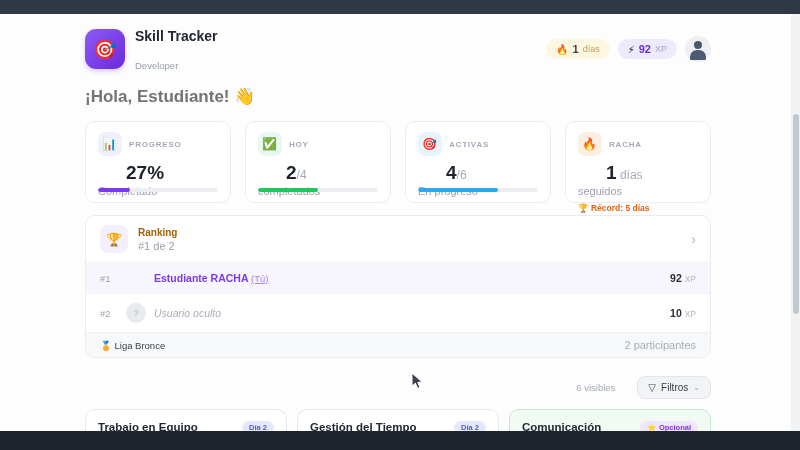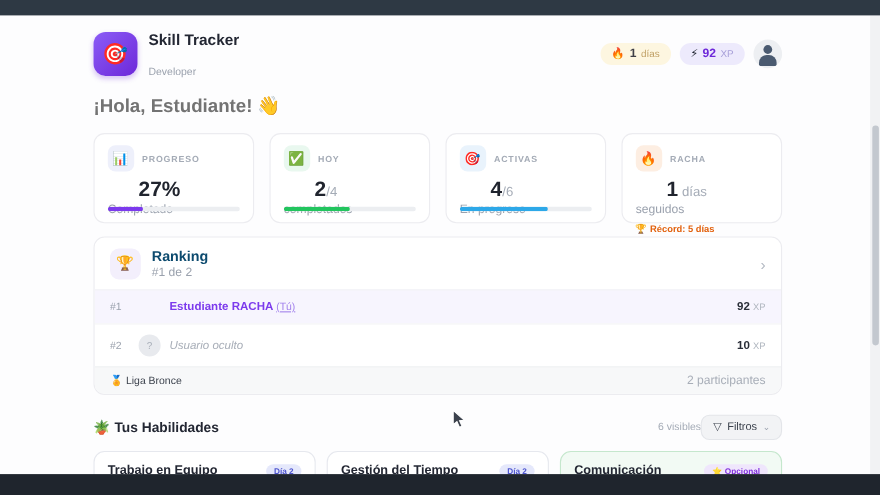--- a/index.html
+++ b/index.html
@@ -58,39 +58,39 @@
   .stat-caption { font-size:11px; color:#9aa1ad; margin-top:3px; }
   .track { position:absolute; left:12px; right:12px; bottom:10px; height:4px; background:#eceef1; border-radius:2px; overflow:hidden; }
   .fill { height:100%; border-radius:2px; }
   .record { font-size:8.5px; font-weight:bold; color:#e2620f; margin-top:6px; }
 
   
   .ranking { margin-top:12px; background:#fff; border:1px solid #ececf0; border-radius:10px; overflow:hidden; }
   .rank-head { display:flex; align-items:center; padding:9px 14px; }
   .rank-ico { width:28px; height:28px; border-radius:8px; background:#f3effc; display:flex; align-items:center; justify-content:center; font-size:13px; }
   .rank-titles { margin-left:10px; }
-  .rank-title { font-size:13px; font-weight:bold; color:#0c4a6e; }
+  .rank-title { font-size:10px; font-weight:bold; color:#a16207; }
   .rank-sub { font-size:11px; color:#9aa1ad; margin-top:2px; }
   .chev { margin-left:auto; color:#b4bac3; font-size:14px; }
   .rank-row { display:flex; align-items:center; padding:9px 14px; font-size:10.5px; border-top:1px solid #f3f3f6; }
   .rank-row.hl { background:#f7f5fe; }
   .rank-num { color:#9aa1ad; font-size:9.5px; width:26px; }
   .qmark { width:20px; height:20px; border-radius:50%; background:#e8eaee; color:#aab0ba; font-size:9px; display:flex; align-items:center; justify-content:center; margin-right:8px; }
   .rname-hl { color:#7c3aed; font-weight:bold; margin-left:28px; }
   .rname-hl .tu { font-weight:normal; color:#a383ec; font-size:9.5px;text-decoration:underline; }
   .rname-muted { color:#a8aeb8; font-style:italic; }
   .rxp { margin-left:auto; font-weight:bold; color:#2a2e38; font-size:10.5px; }
   .rxp .u { font-weight:normal; color:#b0b6bf; font-size:8.5px; }
   .rank-foot { display:flex; align-items:center; background:#f7f8f9; padding:6px 14px; font-size:9.5px; color:#3c424d; border-top:1px solid #f0f1f3; }
   .rank-foot .parts { margin-left:auto; color:#a8aeb8; font-size:11px; }
 
   
   .skills-head { display:flex; align-items:center; margin-top:18px; }
   .skills-title { font-size:12.5px; font-weight:bold; color:#232733; }
-  .skills-right { margin-left:auto; display:flex; align-items:center; gap:0; }
+  .skills-right { margin-left:auto; display:flex; align-items:center; gap:22px; }
   .visible-count { font-size:9.5px; color:#a4abb6; }
   .filter-btn { display:flex; align-items:center; gap:5px; background:#f2f3f5; border:1px solid #e3e5e9; border-radius:8px; padding:5px 10px; font-size:10px; color:#3c424d; }
   .filter-btn .cv { color:#9aa1ad; font-size:8px; }
 
   .skill-cards { display:flex; gap:10px; margin-top:10px; }
   .skillcard { width:202px; height:62px; background:#fff; border:1px solid #e6e8ee; border-radius:10px; padding:11px 12px; }
   .skillcard.optional { background:#f2faf4; border-color:#c5e7cd; }
   .skill-top { display:flex; align-items:flex-start; }
   .skill-title { font-size:11.5px; font-weight:bold; color:#232733; }
   .badge { margin-left:auto; border-radius:8px; padding:2px 7px; font-size:7.5px; font-weight:bold; white-space:nowrap; }
@@ -221,21 +221,20 @@
     </div>
 
     <div class="rank-foot">
       <span>🏅</span>&nbsp;
       <span>Liga Bronce</span>
       <span class="parts">2 participantes</span>
     </div>
   </div>
 
   <div class="skills-head">
-    <span class="skills-title"><span>🪴 </span><span>Tus Habilidades</span></span>
     <div class="skills-right">
       <span class="visible-count">6 visibles</span>
       <div class="filter-btn">
         <span>▽</span>
         <span>Filtros</span>
         <span class="cv">⌄</span>
       </div>
     </div>
   </div>
 

